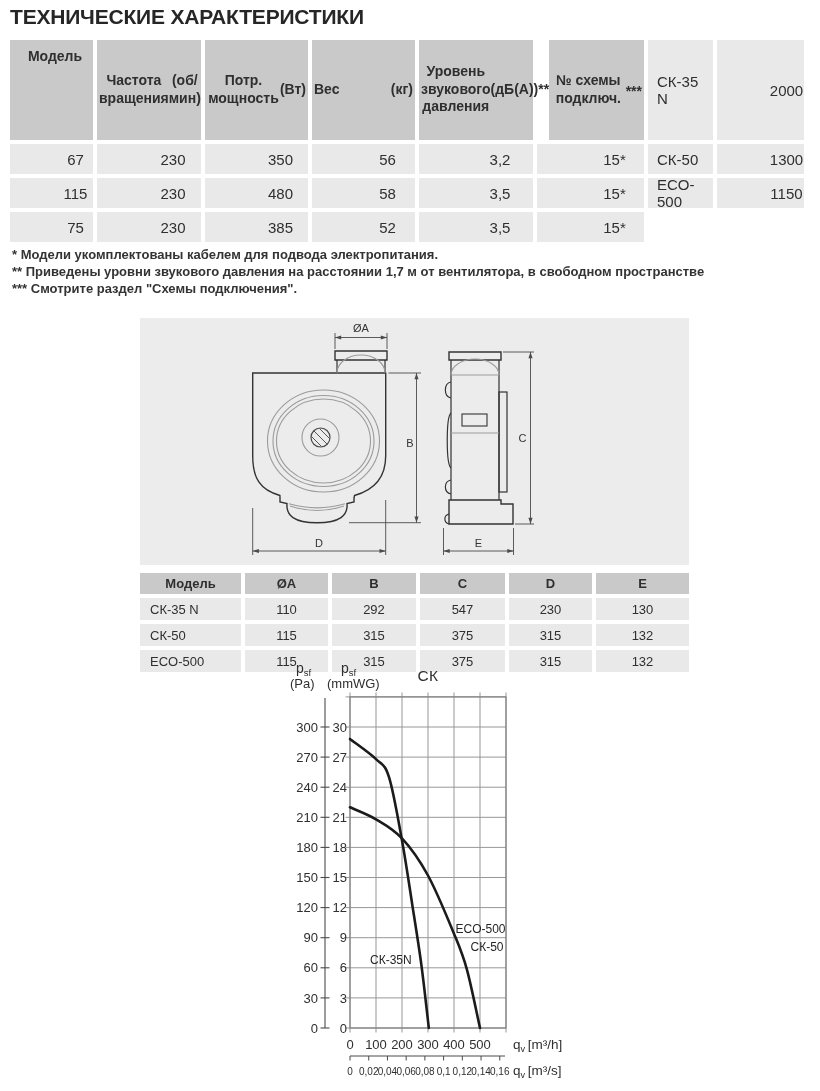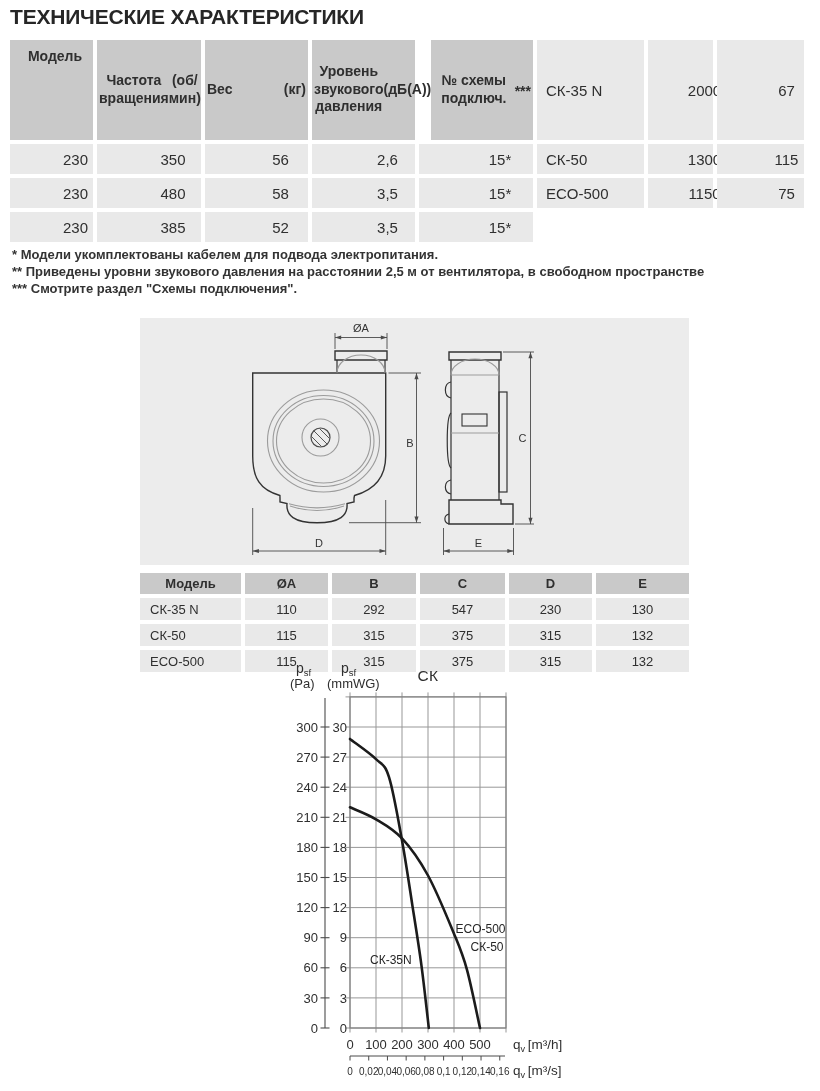--- a/index.html
+++ b/index.html
@@ -44,39 +44,43 @@
 
   <div class="abs spec">
     <div class="hc model">
         <span>Модель</span>
       </div>
     <div class="hc">
         <span>Частота вращения</span>
         <span class="unit">(об/мин)</span>
       </div>
     <div class="hc">
+        <span>Потр. мощность</span>
+        <span class="unit">(Вт)</span>
+      </div>
+    <div class="hc">
         <span>Вес</span>
         <span class="unit">(кг)</span>
       </div>
     <div class="hc">
         <span>Уровень звукового давления</span>
         <span class="unit">(дБ(А))**</span>
       </div>
     <div class="hc scheme">
         <span>№ схемы подключ.</span>
         <span class="unit">***</span>
       </div>
 
     <div class="bc model">СК-35 N</div>
     <div class="bc">2000</div>
     <div class="bc">67</div>
     <div class="bc">230</div>
     <div class="bc">350</div>
     <div class="bc">56</div>
-    <div class="bc">2,6</div>
+    <div class="bc">3,2</div>
     <div class="bc">15*</div>
 
     <div class="bc model">СК-50</div>
     <div class="bc">1300</div>
     <div class="bc">115</div>
     <div class="bc">230</div>
     <div class="bc">480</div>
     <div class="bc">58</div>
     <div class="bc">3,5</div>
     <div class="bc">15*</div>
@@ -86,21 +90,21 @@
     <div class="bc">75</div>
     <div class="bc">230</div>
     <div class="bc">385</div>
     <div class="bc">52</div>
     <div class="bc">3,5</div>
     <div class="bc">15*</div>
   </div>
 
   <div class="abs notes">
     <div>* Модели укомплектованы кабелем для подвода электропитания.</div>
-    <div>** Приведены уровни звукового давления на расстоянии 2,5 м от вентилятора, в свободном пространстве</div>
+    <div>** Приведены уровни звукового давления на расстоянии 1,7 м от вентилятора, в свободном пространстве</div>
     <div>*** Смотрите раздел "Схемы подключения".</div>
   </div>
 
   <div class="abs panel">
     <svg width="549" height="247" viewBox="0 0 549 247">
       <defs>
         <marker id="arr" viewBox="0 0 8 6" refX="7.4" refY="3" markerWidth="8" markerHeight="6" orient="auto-start-reverse">
           <path d="M0.5,0.7 L7.5,3 L0.5,5.3 Z" fill="#4b4b4b"></path>
         </marker>
         <clipPath id="hubClip">

